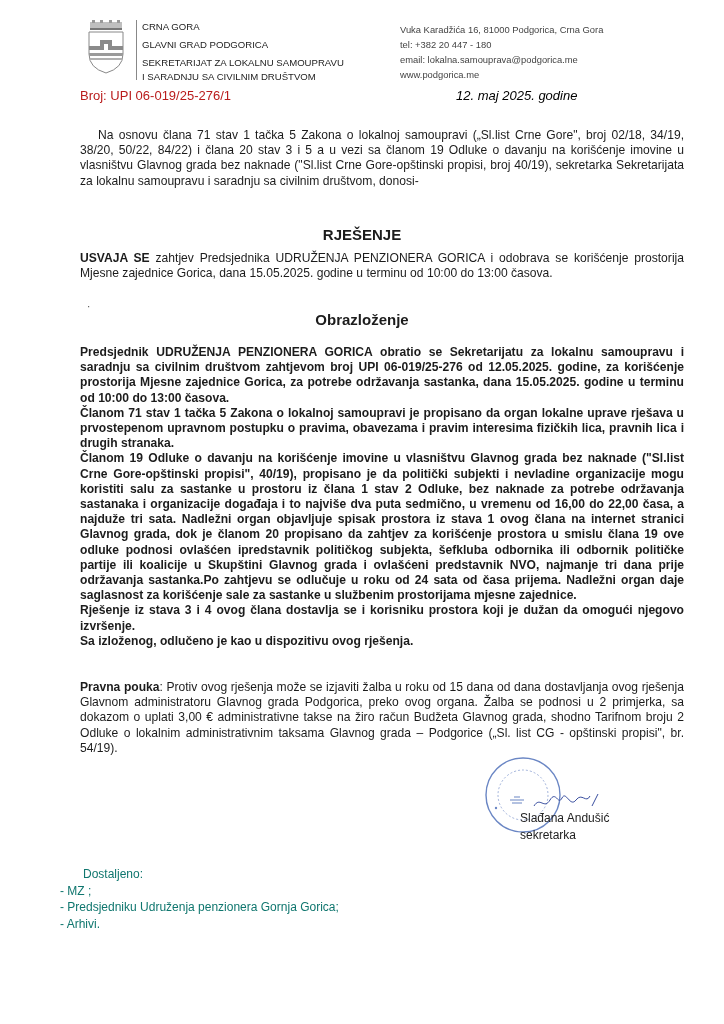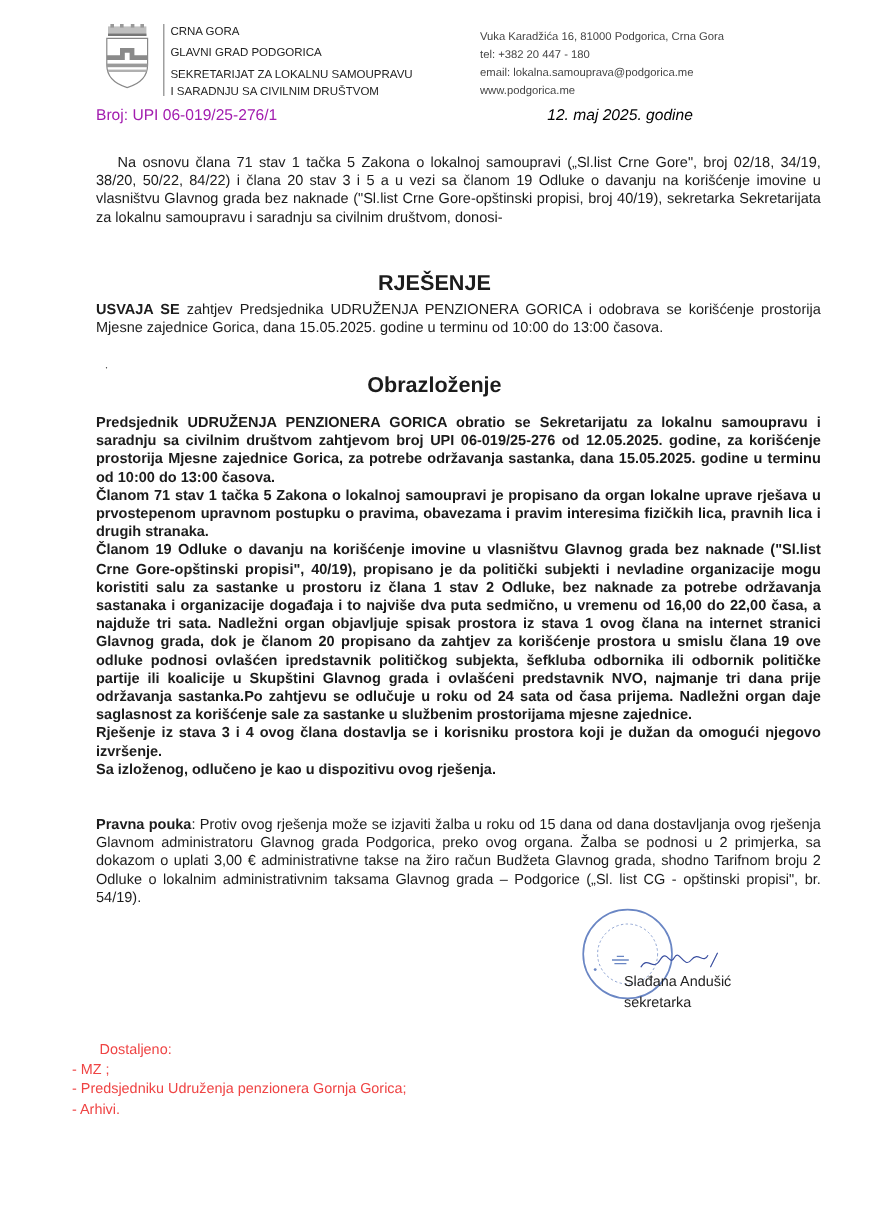--- a/index.html
+++ b/index.html
@@ -8,40 +8,40 @@
       font-family: "Liberation Sans", sans-serif; color: #1a1a1a;
     }
     .logo { position: absolute; left: 86px; top: 20px; width: 40px; height: 54px; }
     .vline { position: absolute; left: 136px; top: 20px; width: 1px; height: 60px; background: #888; }
     .org { position: absolute; left: 142px; top: 20px; font-size: 9.6px; line-height: 13.2px; color: #222; }
     .org div { white-space: nowrap; }
     .org .l1 { margin-bottom: 5px; }
     .org .l2 { margin-bottom: 5px; }
     .contact { position: absolute; left: 400px; top: 22px; font-size: 9.4px; line-height: 15px; color: #444; }
     .contact div { white-space: nowrap; }
-    .broj { position: absolute; left: 80px; top: 88px; font-size: 13px; color: #a21caf; }
+    .broj { position: absolute; left: 80px; top: 88px; font-size: 13px; color: #b91c1c; }
     .date { position: absolute; left: 456px; top: 88px; font-size: 13px; color: #000000; font-style: italic; }
 
     .body-text { position: absolute; left: 80px; width: 604px; font-size: 12.1px; line-height: 15.2px; text-align: justify; color: #1c1c1c; }
     .body-text p { margin: 0; font-weight: bold; }
     .intro { top: 128px; text-indent: 18px; }
-    .title { position: absolute; left: 0; width: 724px; text-align: center; font-weight: bold; font-size: 18px; color: #1c1c1c; }
+    .title { position: absolute; left: 0; width: 724px; text-align: center; font-weight: bold; font-size: 15px; color: #1c1c1c; }
     .t-rjes { top: 226px; left: 0; }
     .t-obr { top: 311px; left: 0; }
     .decision { top: 251px; }
     .reasoning { top: 345px; }
     .pouka { top: 680px; }
     b { font-weight: bold; }
     .dot { position: absolute; left: 87px; top: 301px; font-size: 10px; color: #444; }
 
     .stamp { position: absolute; left: 484px; top: 756px; width: 78px; height: 78px; }
     .sig { position: absolute; left: 532px; top: 792px; width: 72px; height: 20px; }
     .signer { position: absolute; left: 520px; top: 810px; font-size: 12px; line-height: 17px; text-align: left; width: 96px; color: #222; }
 
-    .dostav { position: absolute; left: 60px; top: 866px; font-size: 12px; line-height: 16.6px; color: #ef4444; }
+    .dostav { position: absolute; left: 60px; top: 866px; font-size: 12px; line-height: 16.6px; color: #0f766e; }
     .dostav .head { padding-left: 23px; }
   </style>
 </head>
 <body>
 
 <div class="logo">
   <svg width="40" height="54" viewBox="0 0 40 54">
     <rect x="4" y="2" width="32" height="8" fill="#bfbfbf"></rect>
     <rect x="6" y="0" width="3" height="3" fill="#999"></rect>
     <rect x="14" y="0" width="3" height="3" fill="#999"></rect>

